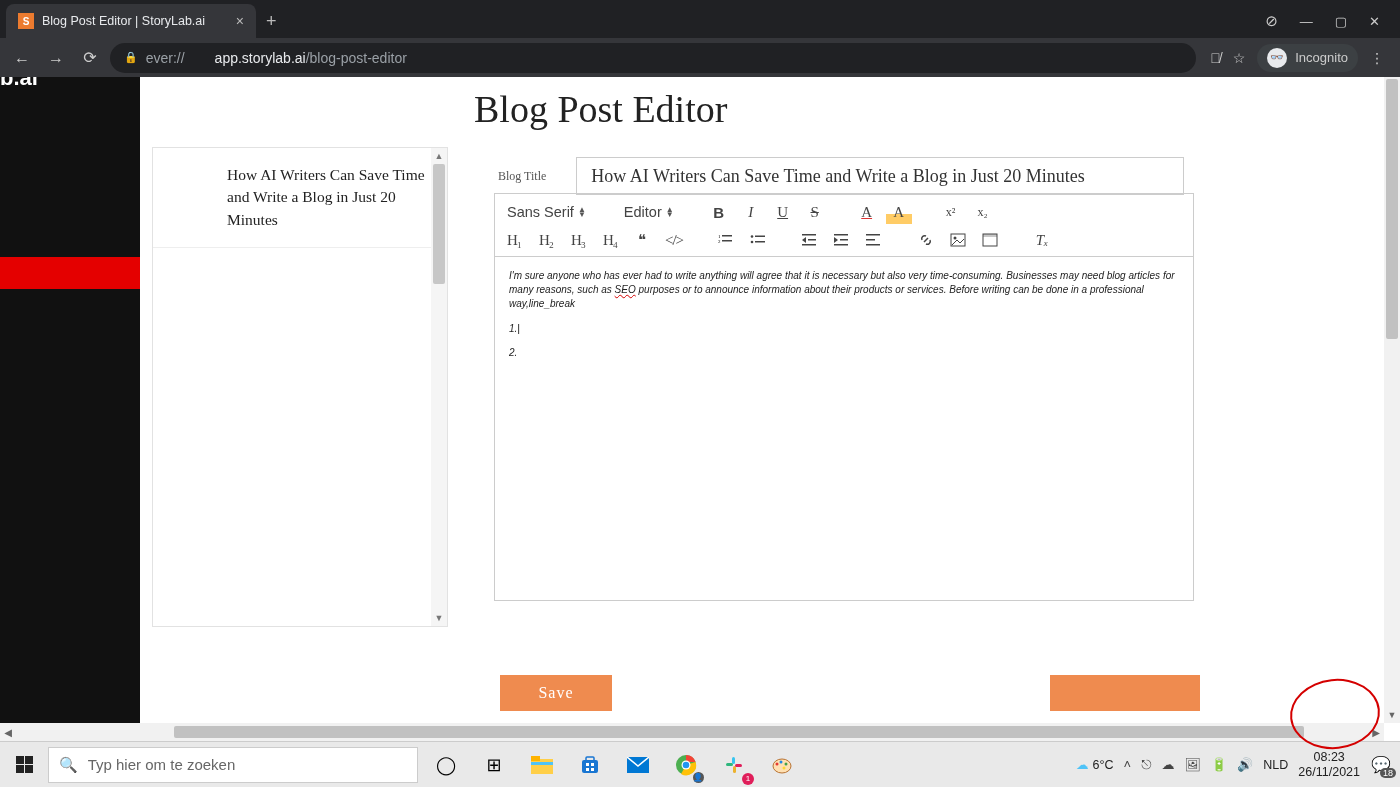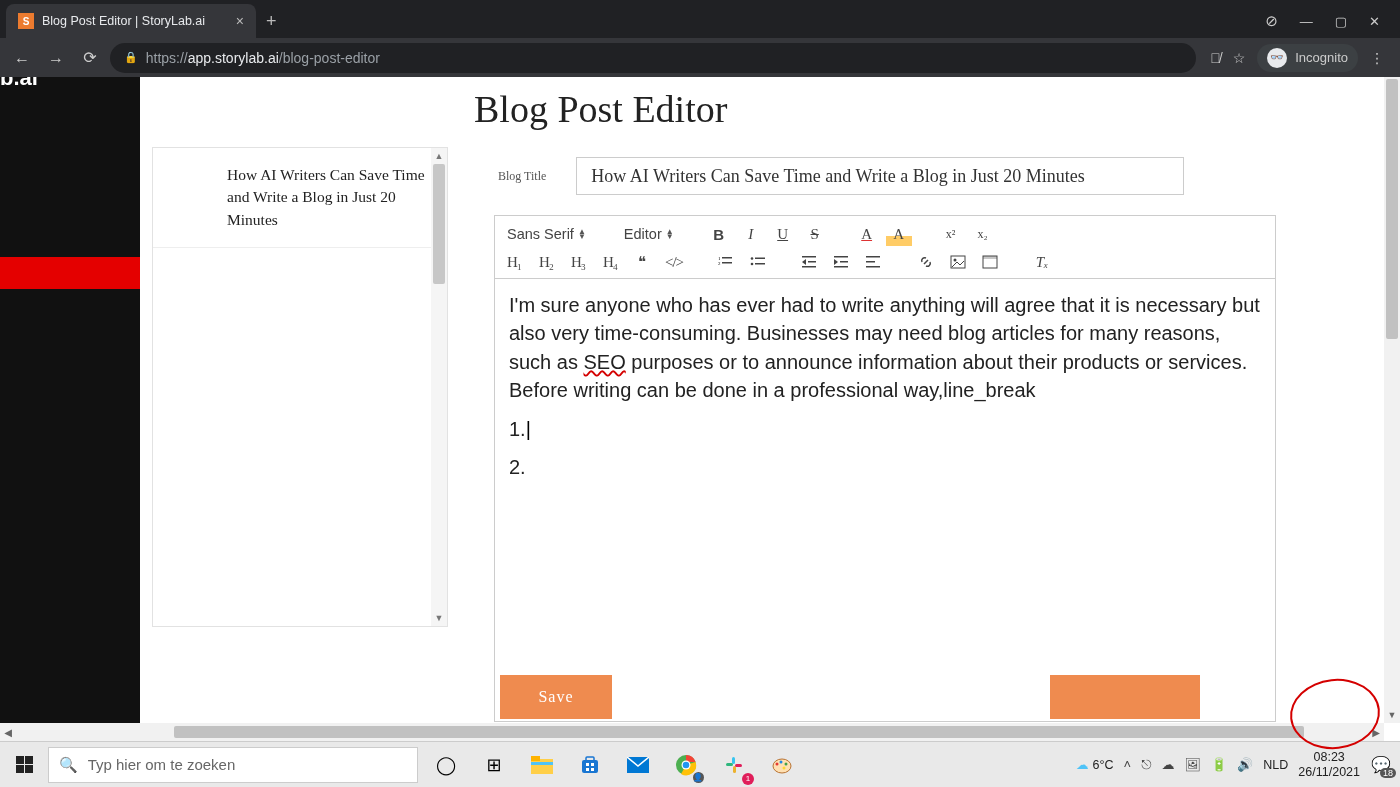--- a/index.html
+++ b/index.html
@@ -71,21 +71,21 @@
     height: 30px;
     background: #202124;
     border-radius: 15px;
     display:flex; align-items:center;
     padding: 0 14px;
     font-size: 14px;
     color: #9aa0a6;
     gap:8px;
   }
   .url-box .lock { color:#9aa0a6; font-size:11px; }
-  .url-box .url-secure { color:#e8eaed; }
+  .url-box .url-secure { color:#e8eaed;margin-left:30px; }
   .addr-right {
     display:flex; align-items:center; gap:12px; padding:0 8px; color:#ccc; font-size:14px;
   }
   .incog-pill {
     display:flex; align-items:center; gap:8px; background:#3c4043; padding:4px 10px; border-radius:16px; font-size:13px;
   }
   .incog-ico {
     width:20px;height:20px;border-radius:50%;background:#e8eaed;color:#202124;display:flex;align-items:center;justify-content:center;font-size:11px;
   }
 
@@ -199,21 +199,21 @@
     border:1px solid #ccc;
     font-family: Georgia, serif;
     font-size: 18px;
     color:#333;
     padding: 0 14px;
     display:flex; align-items:center;
   }
 
   
   .editor {
-    position:absolute; left:354px; top:138px; width:782px;
+    position:absolute; left:354px; top:116px; width:700px;
     border:1px solid #ccc;
   }
   .toolbar {
     border-bottom:1px solid #ccc;
     padding: 4px 6px 2px 6px;
   }
   .tb-row {
     display:flex; align-items:center; gap:6px; height:28px;
   }
   .tb-sel {
@@ -230,43 +230,44 @@
   .tb-sep { width:14px; }
   .tb-btn.small {font-size:15px; letter-spacing:-1px;}
   .tb-btn.bold {font-weight:bold; font-family:Arial;}
   .tb-btn.ul {text-decoration:underline;}
   .tb-btn.strike {text-decoration:line-through;}
   .tb-btn.sub {font-size:12px;}
 
   .editor-body {
     padding: 12px 14px 230px 14px;
     font-family: Arial, sans-serif;
-    font-size: 20px;
+    font-size: 10px;
     line-height:1.42;
     color:#222;
+    font-style:italic;
   }
   .editor-body .seo {
     text-decoration: underline;
     text-decoration-color: #d40000;
     text-decoration-style: wavy;
   }
   .editor-body .caret-blink::after {
     content:"|"; color:#000;
   }
   .editor-body p { margin-bottom:10px;}
 
   
   .btn-row {
     position:absolute;
     left:360px; top:598px;
     width:700px;
     display:flex; justify-content:space-between;
   }
   .btn {
-    width:112px; height:44px; background:#ef8b4f; color:#fff;
+    width:112px; height:36px; background:#ef8b4f; color:#fff;
     font-family: Georgia, serif; font-size:16px;
     display:flex; align-items:center; justify-content:center;
     letter-spacing:1px;
   }
   .btn.blank {
     width:150px;
   }
 
   
   .red-circle {
@@ -335,21 +336,21 @@
       <span>✕</span>
     </div>
   </div>
   <div class="addr-bar">
     <div class="nav-btn">←</div>
     <div class="nav-btn">→</div>
     <div class="nav-btn">⟳</div>
     <div class="url-box">
       <span class="lock">🔒</span>
       <span>
-        <span>https://</span><span class="url-secure">app.storylab.ai</span><span>/blog-post-editor</span>
+        <span>ever://</span><span class="url-secure">app.storylab.ai</span><span>/blog-post-editor</span>
       </span>
     </div>
     <div class="addr-right">
       <span>👁̸</span>
       <span>☆</span>
       <div class="incog-pill">
         <span class="incog-ico">👓</span>
         <span>Incognito</span>
       </div>
       <span>⋮</span>

